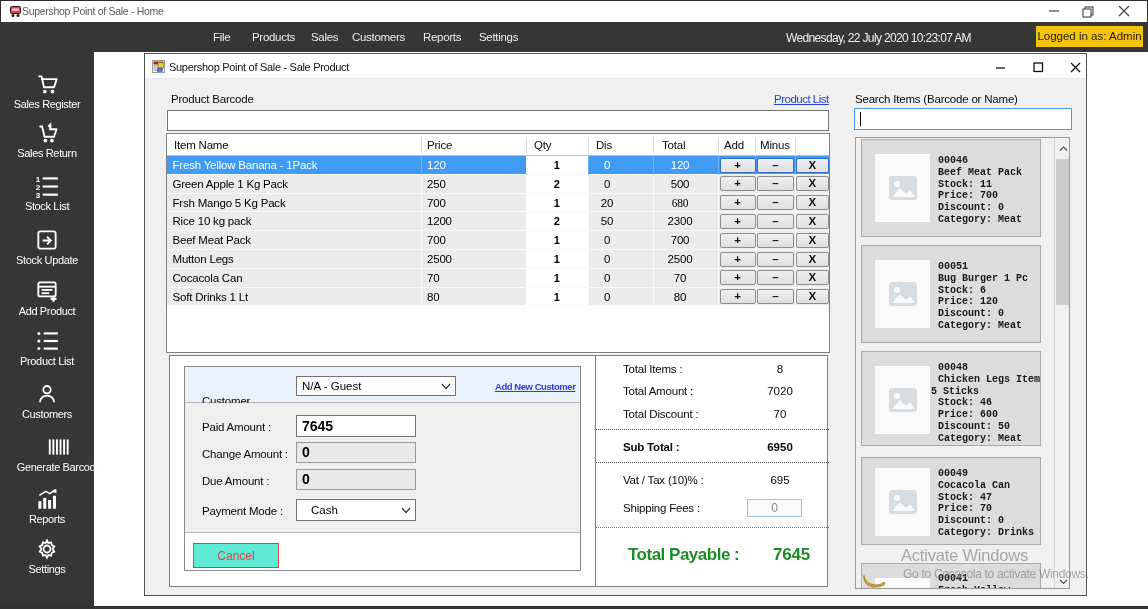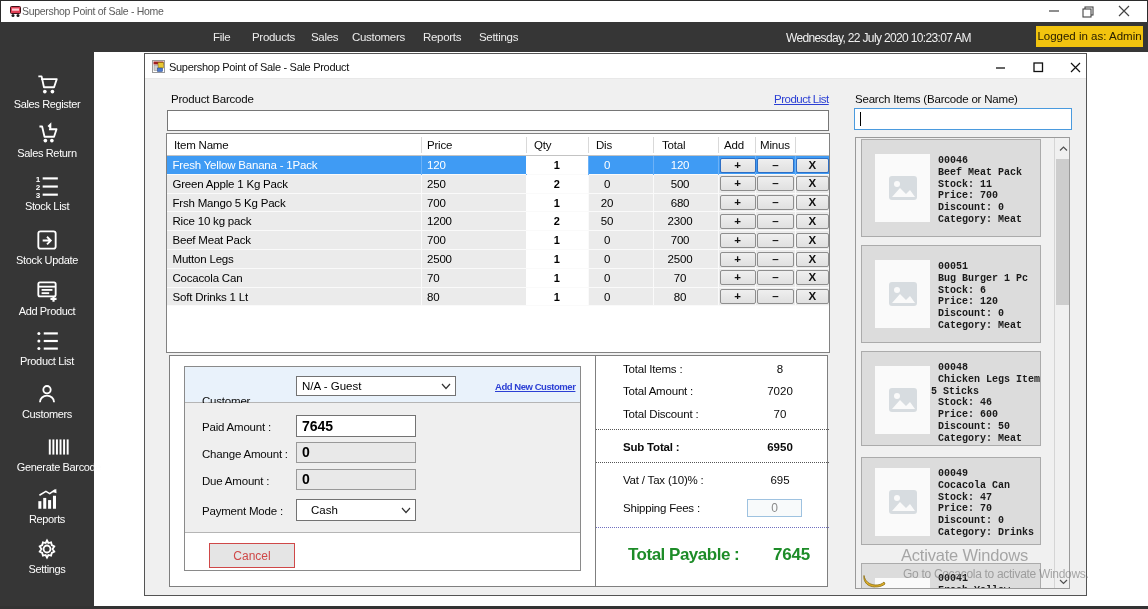--- a/index.html
+++ b/index.html
@@ -39,22 +39,22 @@
 .cell { position:absolute; font-size:11.5px; letter-spacing:-0.2px; line-height:19px; height:22px; white-space:nowrap; }
 .ctr { text-align:center; }
 .gbtn { position:absolute; height:15px; background:linear-gradient(#efefef,#e0e0e0);
   border:1px solid #999; border-radius:2px; font-size:11.5px; font-weight:bold; color:#111;
   text-align:center; line-height:12px; }
 
 #bottombox { left:24px; top:301px; width:659px; height:232px; background:#fff; border:1px solid #7f7f7f; }
 #custbox { left:14px; top:10px; width:397px; height:205px; border:1px solid #8a8a8a; background:#fff; }
 .field { position:absolute; background:#fff; border:1px solid #737373; font-size:11.5px; white-space:nowrap; }
 .fieldgray { background:#e9e9e9; border:1px solid #999; }
-#cancelbtn { left:8px; top:176px; width:86px; height:25px; background:#e5e5e5; border:1px solid #cf4848;
-  color:#cf4848; font-size:12px; text-align:center; line-height:24px;margin-left:16px; }
+#cancelbtn { left:8px; top:176px; width:86px; height:25px; background:#5eead4; border:1px solid #cf4848;
+  color:#cf4848; font-size:12px; text-align:center; line-height:24px; }
 #paybtn { left:232px; top:176px; width:152px; height:25px; background:#1877d2;
   color:#fff; font-weight:bold; font-size:13px; text-align:center; line-height:25px; }
 
 #totals-divider { left:450px; top:301px; width:1px; height:232px; background:#7f7f7f; }
 .tlabel { position:absolute; font-size:11.5px; letter-spacing:-0.2px; color:#0a0a0a; white-space:nowrap; }
 .tvalue { position:absolute; font-size:11.5px; color:#0a0a0a; text-align:center; width:60px; }
 .dotline { position:absolute; left:451px; width:233px; border-top:1px dotted #555; }
 
 #search-input { left:709px; top:54px; width:218px; height:22px; background:#fff; border:1px solid #4a9ade; }
 #cardlist { left:710px; top:83px; width:215px; height:452px; background:#f0f0f0; border:1px solid #9a9a9a; overflow:hidden; }
@@ -279,21 +279,21 @@
           <div style="position:absolute; left:421px; top:59.6px; width:1px; height:18.8px; background:#fafafa;"></div>
           <div style="position:absolute; left:486px; top:59.6px; width:1px; height:18.8px; background:#fafafa;"></div>
           <div style="position:absolute; left:551px; top:59.6px; width:1px; height:18.8px; background:#fafafa;"></div>
           <div style="position:absolute; left:587.5px; top:59.6px; width:1px; height:18.8px; background:#fafafa;"></div>
           <div style="position:absolute; left:627.7px; top:59.6px; width:1px; height:18.8px; background:#fafafa;"></div>
           <div class="cell" style="left:5.5px; top:59.6px; color:#000;">Frsh Mango 5 Kg Pack</div>
           <div class="cell" style="left:260px; top:59.6px; color:#000;">700</div>
           <div style="position:absolute; left:359px; top:59.6px; width:61.5px; height:17.8px; background:#fff;"></div>
           <div class="cell ctr" style="left:359px; top:59.6px; width:61.5px; font-weight:bold; font-size:11px; color:#000;">1</div>
           <div class="cell ctr" style="left:410px; top:59.6px; width:60px; color:#000;">20</div>
-          <div class="cell ctr" style="left:483px; top:59.6px; width:60px; color:#000;">680</div>
+          <div class="cell ctr" style="left:483px; top:59.6px; width:60px; color:#000;font-family:Liberation Serif, serif;">680</div>
           <div class="gbtn" style="left:552.5px; top:61.2px; width:36px; border-color:#8e8e8e;">+</div>
           <div class="gbtn" style="left:590px; top:61.2px; width:37px; border-color:#8e8e8e;">–</div>
           <div class="gbtn" style="left:629px; top:61.2px; width:32.5px; border-color:#8e8e8e;">X</div>
           <div style="position:absolute; left:0; top:78.4px; width:662px; height:18.8px; background:#ebebeb; border-bottom:1px solid #fafafa;"></div>
           <div style="position:absolute; left:254px; top:78.4px; width:1px; height:18.8px; background:#fafafa;"></div>
           <div style="position:absolute; left:358.5px; top:78.4px; width:1px; height:18.8px; background:#fafafa;"></div>
           <div style="position:absolute; left:421px; top:78.4px; width:1px; height:18.8px; background:#fafafa;"></div>
           <div style="position:absolute; left:486px; top:78.4px; width:1px; height:18.8px; background:#fafafa;"></div>
           <div style="position:absolute; left:551px; top:78.4px; width:1px; height:18.8px; background:#fafafa;"></div>
           <div style="position:absolute; left:587.5px; top:78.4px; width:1px; height:18.8px; background:#fafafa;"></div>

